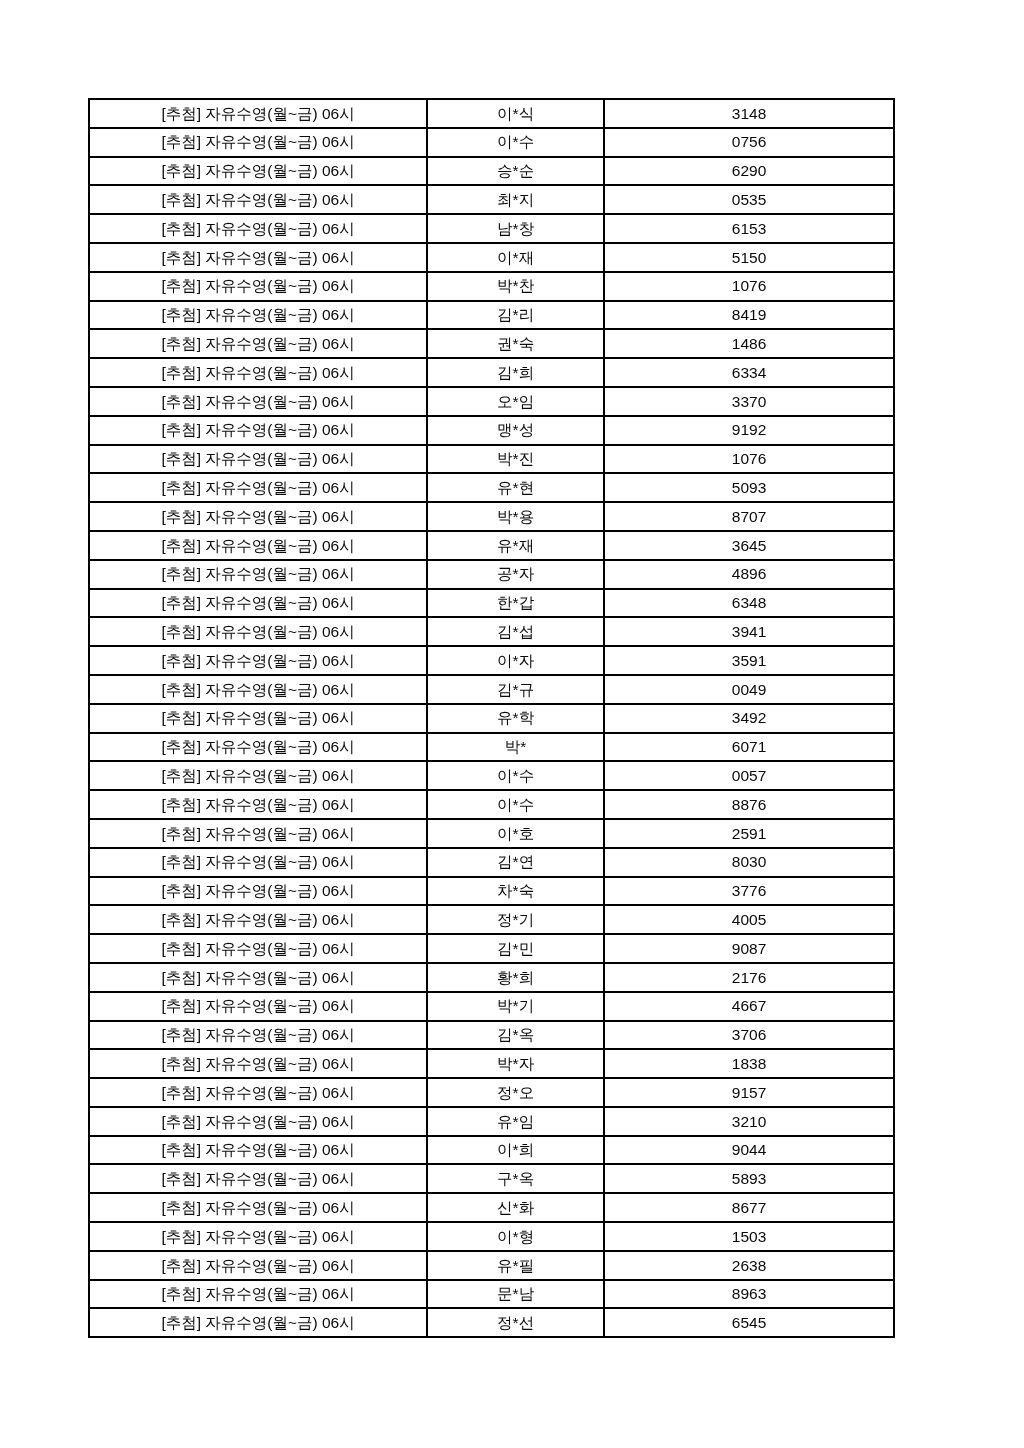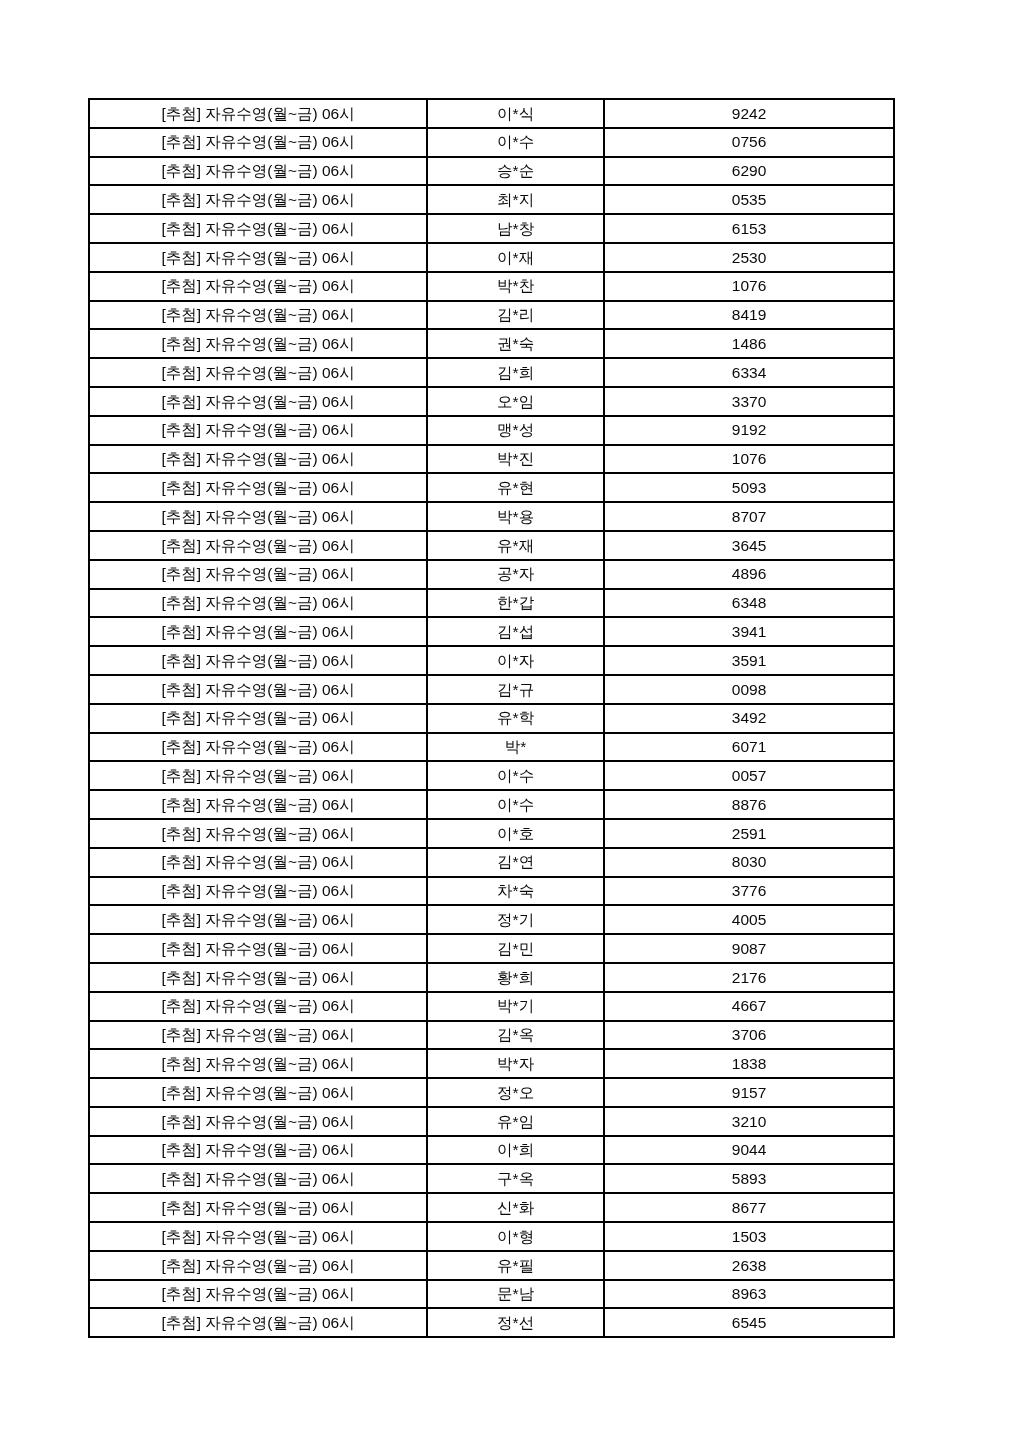--- a/index.html
+++ b/index.html
@@ -51,21 +51,21 @@
   <table class="results">
     <colgroup>
       <col class="col-program">
       <col class="col-name">
       <col class="col-number">
     </colgroup>
     <tbody>
         <tr>
           <td>[추첨] 자유수영(월~금) 06시</td>
           <td>이*식</td>
-          <td>9242</td>
+          <td>3148</td>
         </tr>
         <tr>
           <td>[추첨] 자유수영(월~금) 06시</td>
           <td>이*수</td>
           <td>0756</td>
         </tr>
         <tr>
           <td>[추첨] 자유수영(월~금) 06시</td>
           <td>승*순</td>
           <td>6290</td>
@@ -76,21 +76,21 @@
           <td>0535</td>
         </tr>
         <tr>
           <td>[추첨] 자유수영(월~금) 06시</td>
           <td>남*창</td>
           <td>6153</td>
         </tr>
         <tr>
           <td>[추첨] 자유수영(월~금) 06시</td>
           <td>이*재</td>
-          <td>2530</td>
+          <td>5150</td>
         </tr>
         <tr>
           <td>[추첨] 자유수영(월~금) 06시</td>
           <td>박*찬</td>
           <td>1076</td>
         </tr>
         <tr>
           <td>[추첨] 자유수영(월~금) 06시</td>
           <td>김*리</td>
           <td>8419</td>
@@ -151,21 +151,21 @@
           <td>3941</td>
         </tr>
         <tr>
           <td>[추첨] 자유수영(월~금) 06시</td>
           <td>이*자</td>
           <td>3591</td>
         </tr>
         <tr>
           <td>[추첨] 자유수영(월~금) 06시</td>
           <td>김*규</td>
-          <td>0098</td>
+          <td>0049</td>
         </tr>
         <tr>
           <td>[추첨] 자유수영(월~금) 06시</td>
           <td>유*학</td>
           <td>3492</td>
         </tr>
         <tr>
           <td>[추첨] 자유수영(월~금) 06시</td>
           <td>박*</td>
           <td>6071</td>

